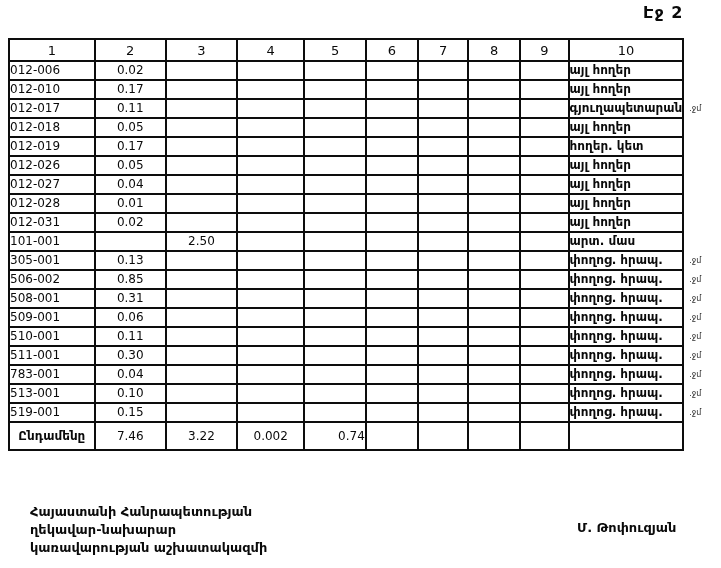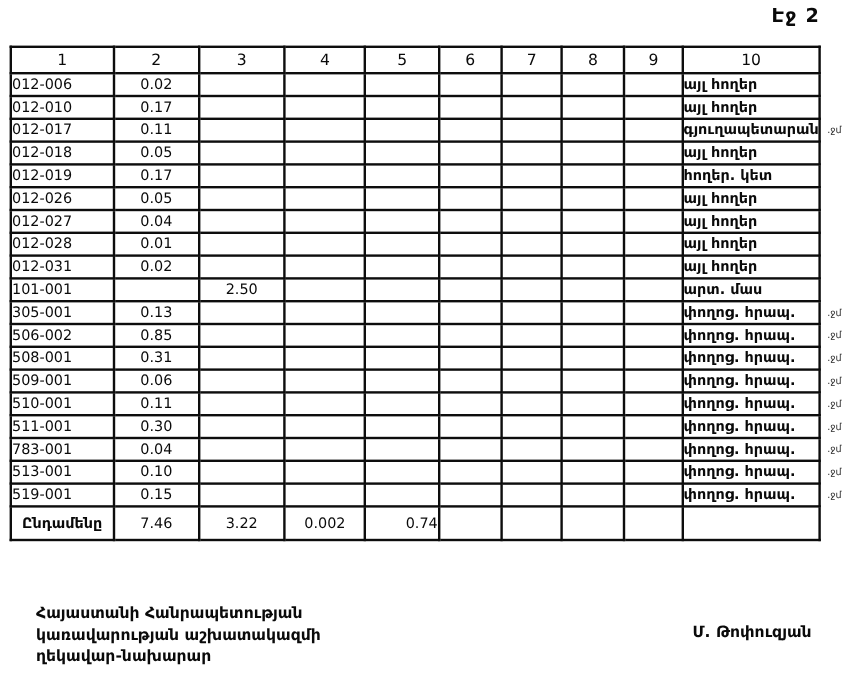--- a/index.html
+++ b/index.html
@@ -344,19 +344,19 @@
           <td class="c8"></td>
           <td class="c9"></td>
           <td class="c10"></td>
           <td class="mcell"></td>
         </tr>
     </tfoot>
   </table>
 
   <div class="footer">
     <div>Հայաստանի Հանրապետության</div>
+    <div>ղեկավար-նախարար</div>
     <div>կառավարության աշխատակազմի</div>
-    <div>ղեկավար-նախարար</div>
   </div>
 
   <div class="signature">Մ. Թոփուզյան</div>
 
 </div>
 
 </body></html>

